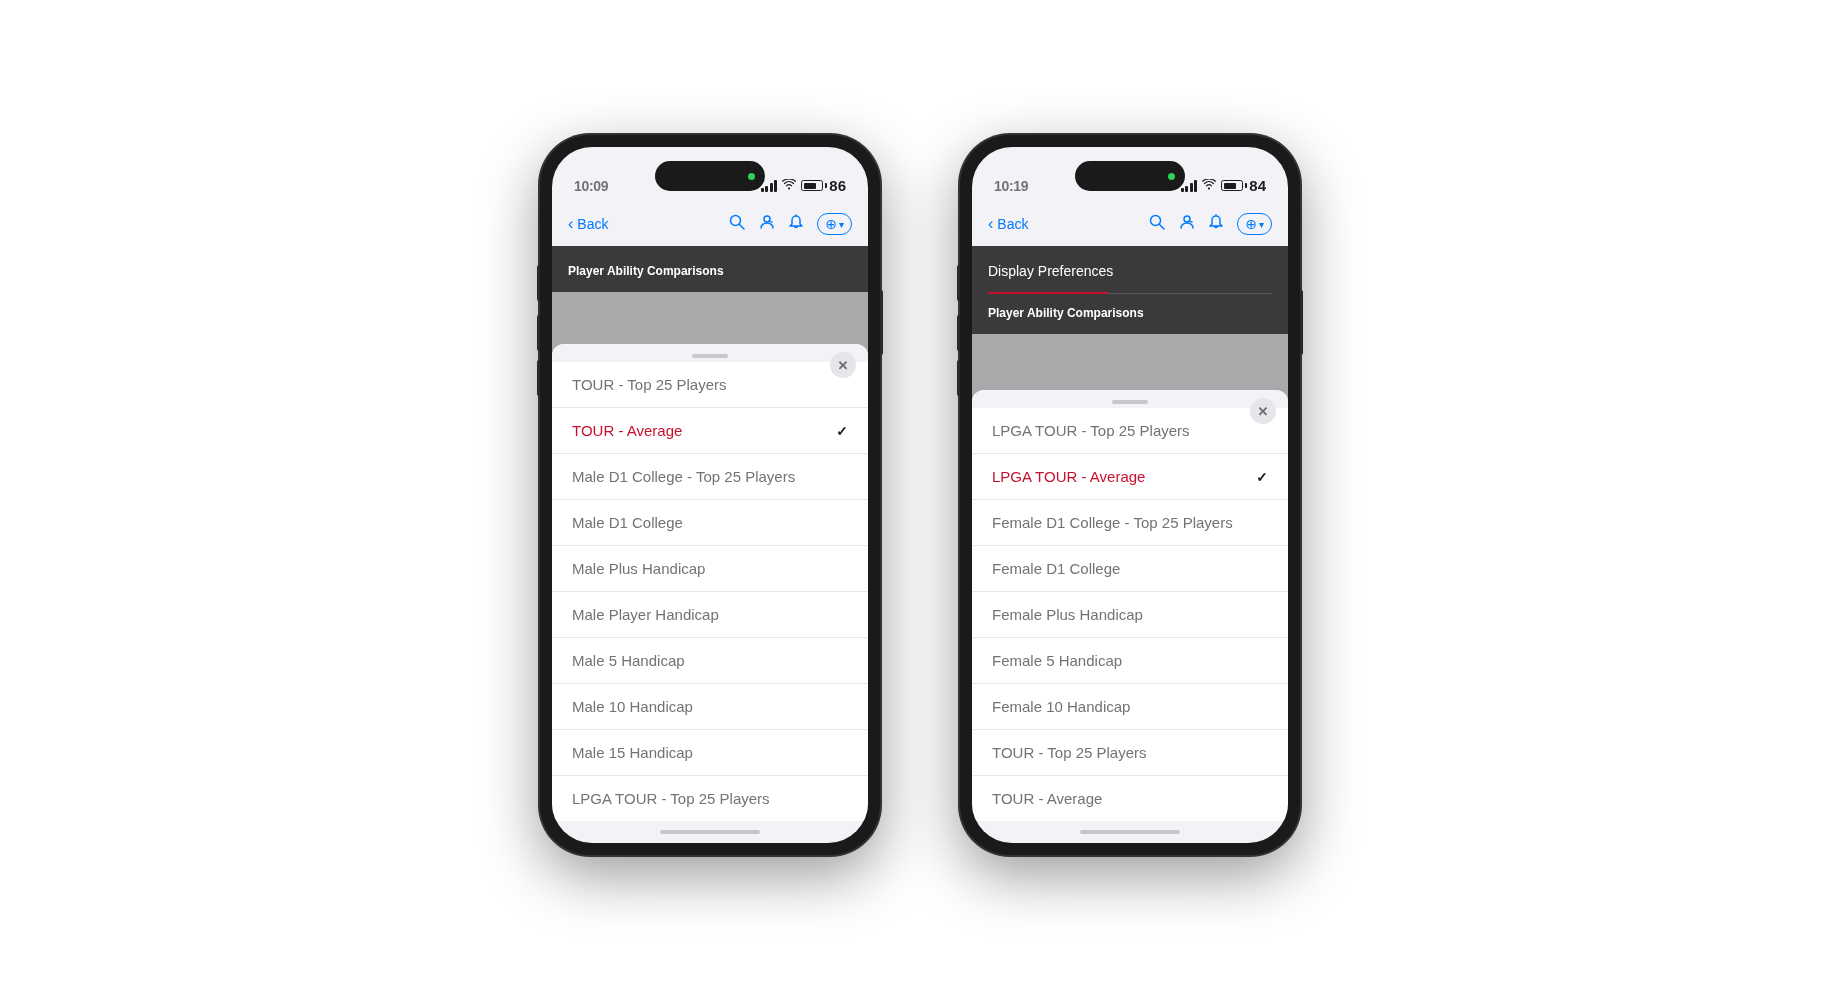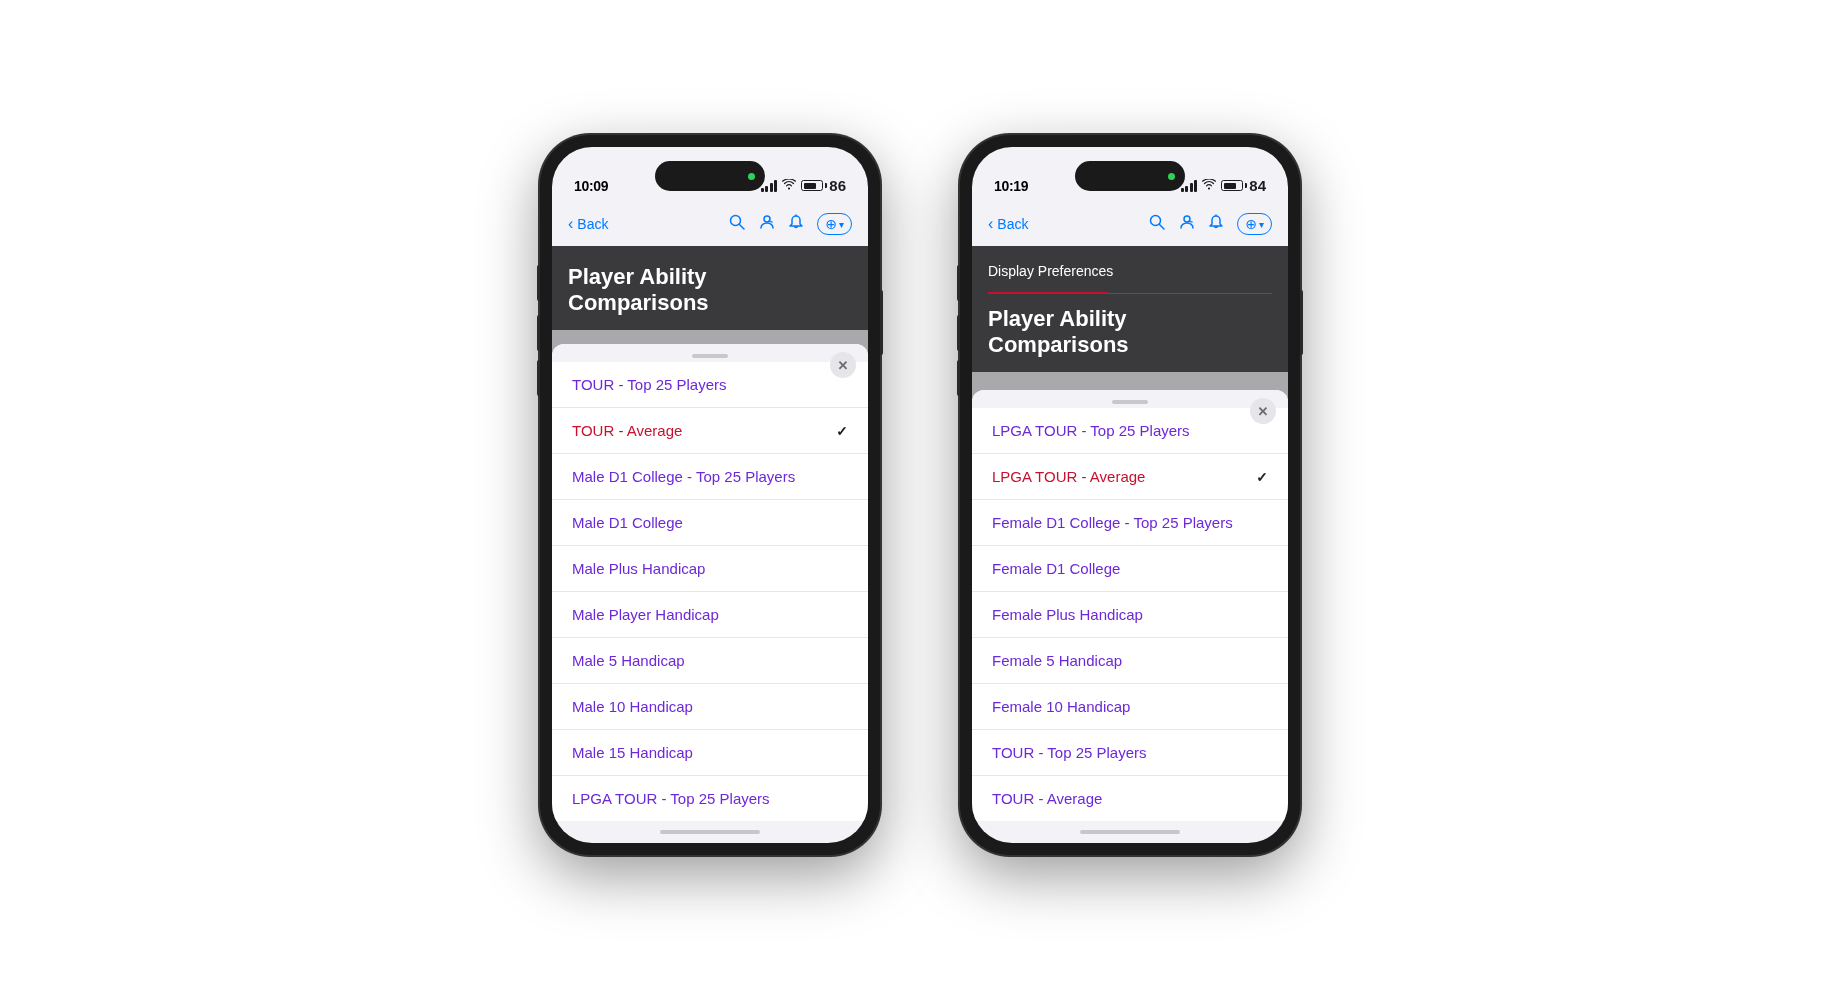--- a/index.html
+++ b/index.html
@@ -105,21 +105,21 @@
       padding: 0 22px 8px;
       background: transparent;
       flex-shrink: 0;
       position: relative;
       z-index: 10;
     }
 
     .status-time {
       font-size: 14px;
       font-weight: 600;
-      color: #000000;
+      color: #737373;
       letter-spacing: -0.3px;
     }
 
     .status-icons {
       display: flex;
       align-items: center;
       gap: 5px;
     }
 
     .signal-bars {
@@ -222,21 +222,21 @@
     }
 
     
     .page-header {
       background: #3a3a3c;
       padding: 16px 16px 14px;
       flex-shrink: 0;
     }
 
     .page-subtitle {
-      font-size: 22px;
+      font-size: 12px;
       font-weight: 700;
       color: #ffffff;
       margin-top: 2px;
     }
 
     
     .sheet-container {
       flex: 1;
       position: relative;
       overflow: hidden;
@@ -296,21 +296,21 @@
     }
 
     .sheet-list {
       overflow-y: auto;
       flex: 1;
     }
 
     .sheet-item {
       padding: 14px 20px;
       font-size: 15px;
-      color: #6d28d9;
+      color: #737373;
       display: flex;
       align-items: center;
       justify-content: space-between;
       border-bottom: 0.5px solid #e5e5ea;
       cursor: pointer;
     }
 
     .sheet-item:last-child {
       border-bottom: none;
     }

